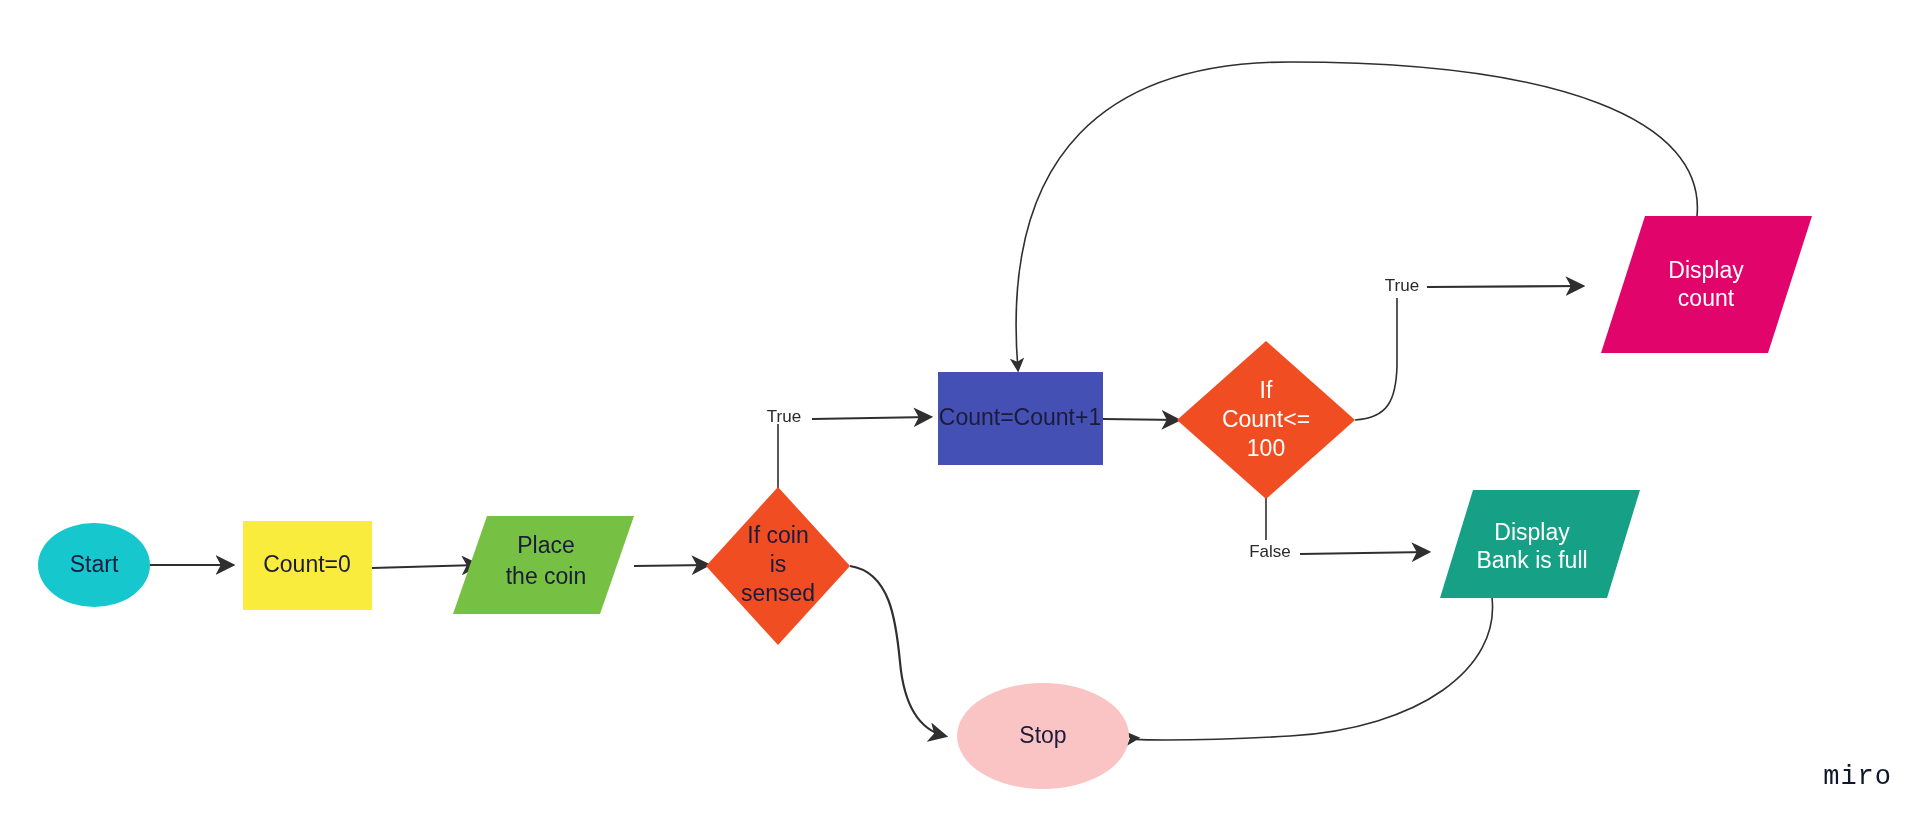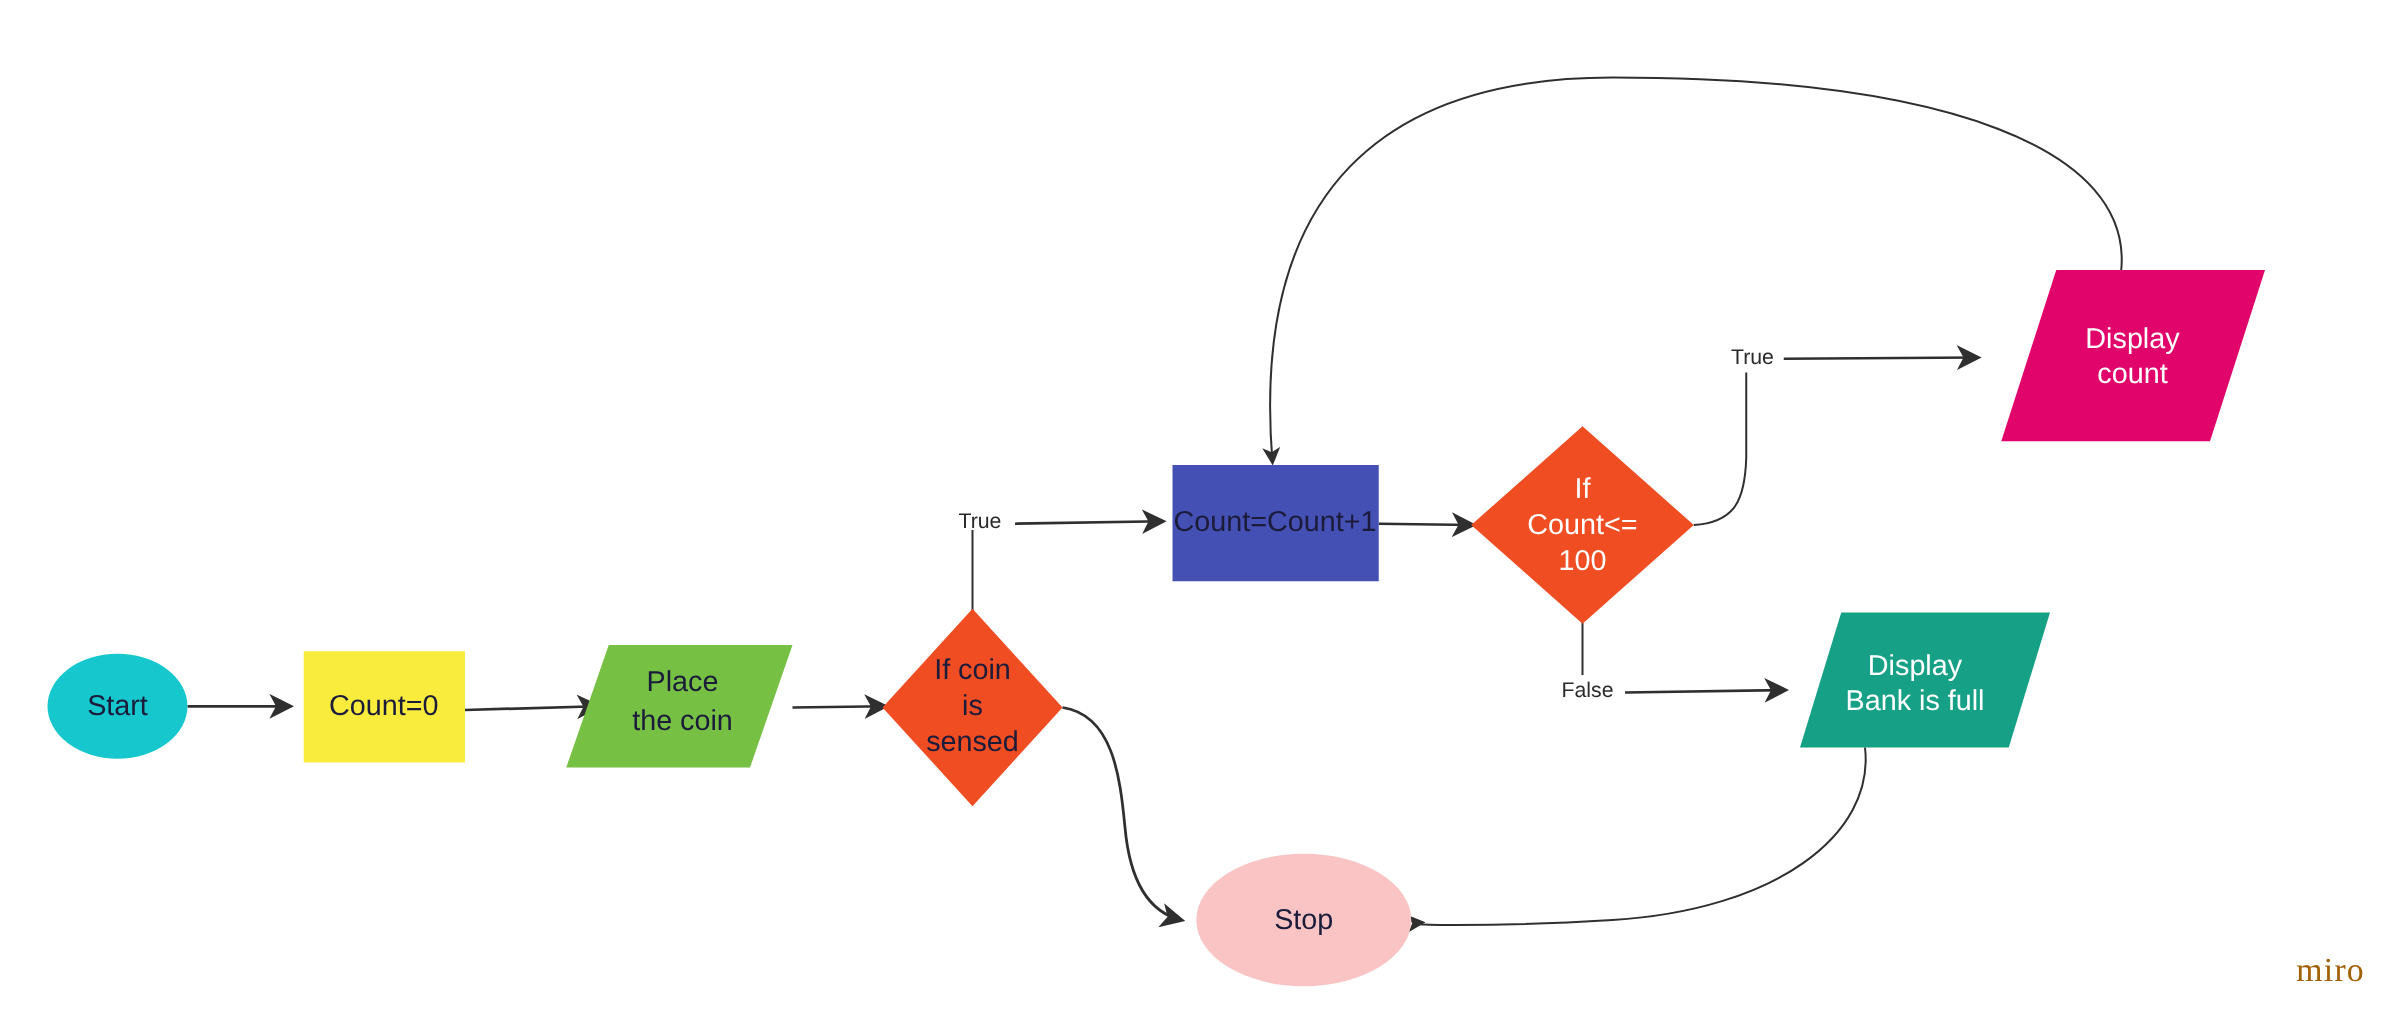--- a/index.html
+++ b/index.html
@@ -46,24 +46,24 @@
   }
   .edge-thin {
     fill: none;
     stroke: #2f2f2f;
     stroke-width: 1.6;
   }
   .watermark {
     position: absolute;
     right: 26px;
     bottom: 22px;
-    font-family: Liberation Serif, serif;
+    font-family: Liberation Mono, monospace;
     font-size: 27px;
     letter-spacing: 1px;
-    color: #a16207;
+    color: #0f172a;
     user-select: none;
   }
 </style>
 </head>
 <body>
 
 <div id="canvas">
 
   <svg id="flow" viewBox="0 0 1918 814">
     <defs>

